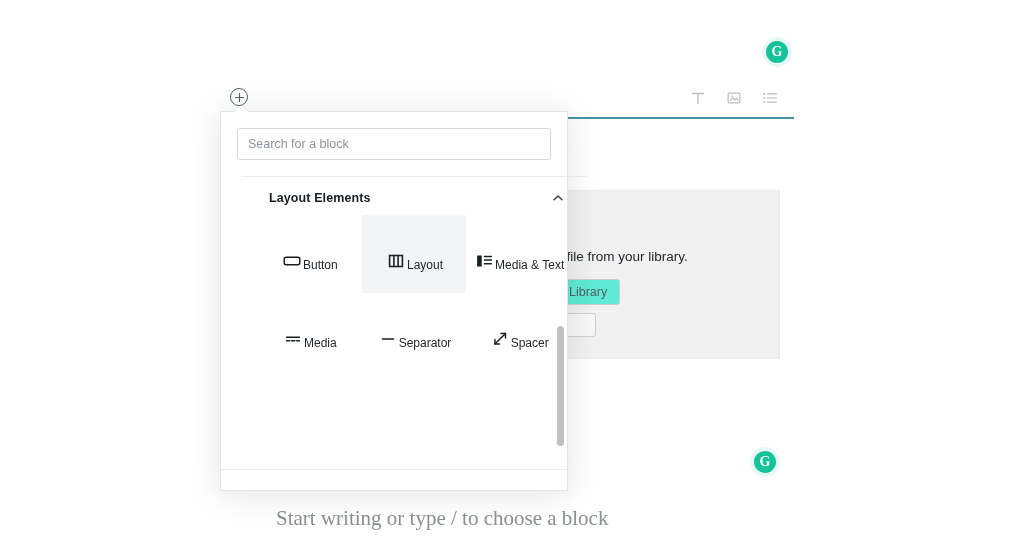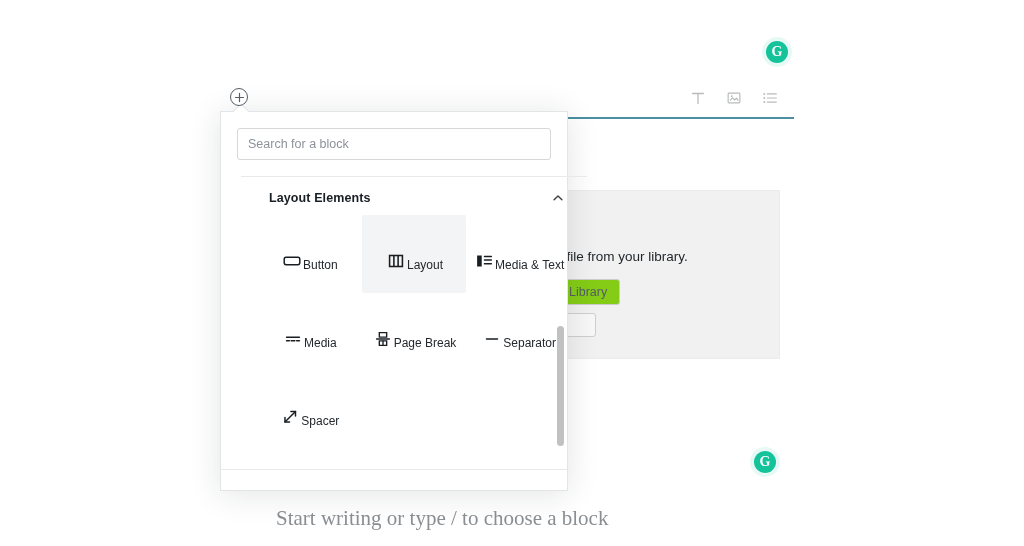--- a/index.html
+++ b/index.html
@@ -104,21 +104,21 @@
     top: 58px;
     font-size: 13.5px;
     color: #23282d;
     white-space: nowrap;
   }
   #media-library-button {
     position: absolute;
     left: 95px;
     top: 88px;
     padding: 5px 12px;
-    background: #84cc16;
+    background: #5eead4;
     border: 1px solid #cccccc;
     border-radius: 3px;
     font-size: 12.5px;
     color: #555d66;
     white-space: nowrap;
   }
   #media-upload-button {
     position: absolute;
     left: 95px;
     top: 122px;
@@ -411,31 +411,20 @@
 
         <div class="block-item">
           <span class="block-item-icon">
             <svg width="22" height="22" viewBox="0 0 24 24" fill="none" stroke="#191e23" stroke-width="1.7">
               <path d="M5 10h14M5 14h3M10 14h4M16 14h3" stroke-linecap="round"></path>
             </svg>
           </span>
           <span class="block-item-label">Media</span>
         </div>
 
-        <div class="block-item">
-          <span class="block-item-icon">
-            <svg width="22" height="22" viewBox="0 0 24 24" fill="none" stroke="#191e23" stroke-width="1.5">
-              <path d="M8 5h8v5H8z"></path>
-              <path d="M5 12h14" stroke-linecap="round"></path>
-              <path d="M8 14h8v5H8z"></path>
-              <path d="M12 14v5"></path>
-            </svg>
-          </span>
-          <span class="block-item-label">Page Break</span>
-        </div>
 
         <div class="block-item">
           <span class="block-item-icon">
             <svg width="22" height="22" viewBox="0 0 24 24" fill="none" stroke="#191e23" stroke-width="1.6">
               <path d="M6 12h12" stroke-linecap="round"></path>
             </svg>
           </span>
           <span class="block-item-label">Separator</span>
         </div>
 

